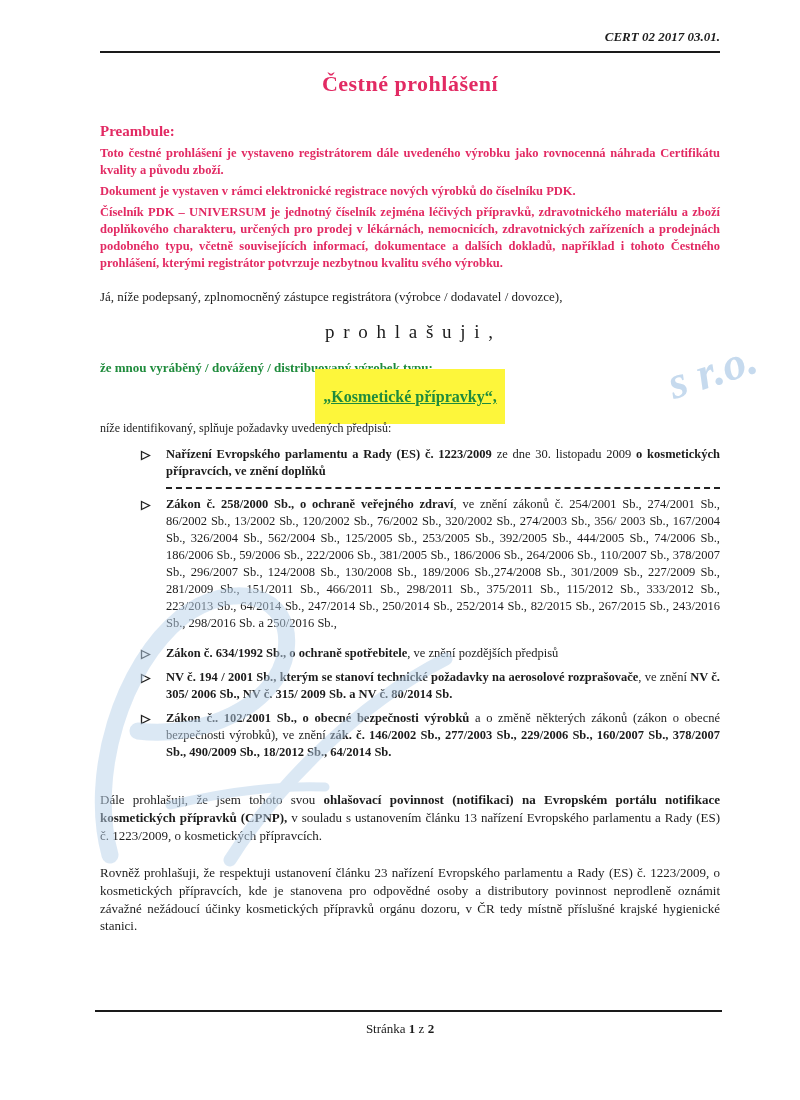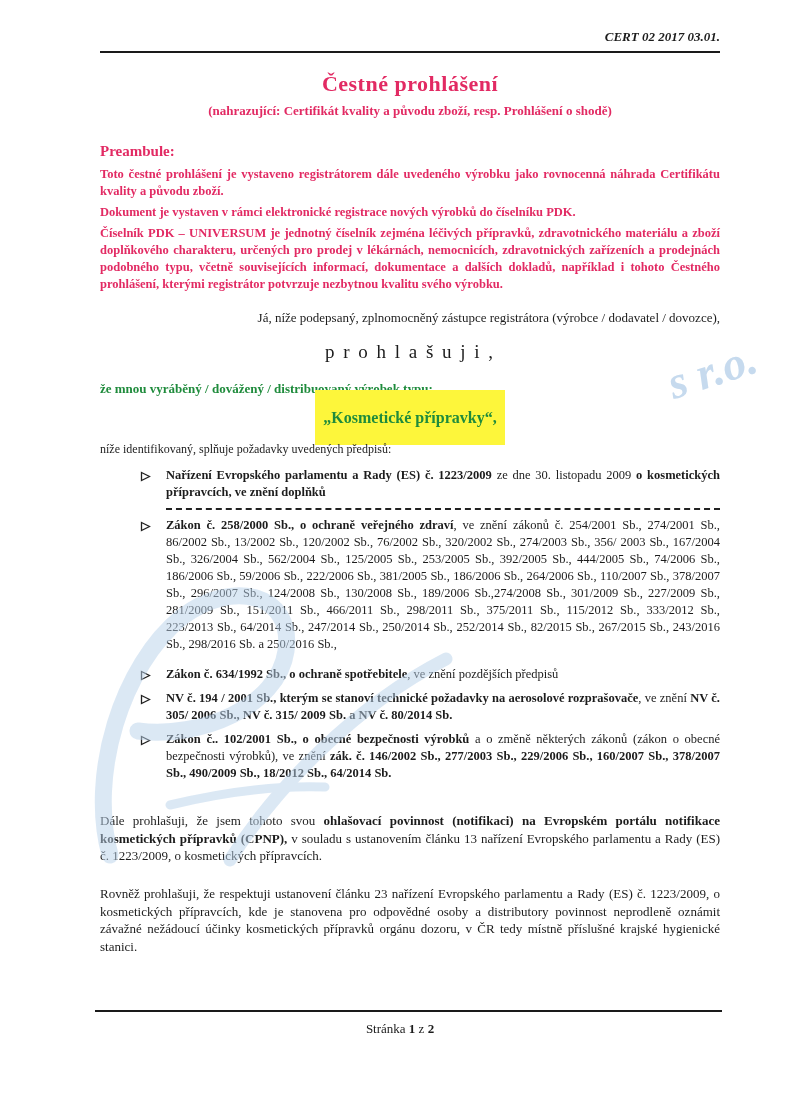--- a/index.html
+++ b/index.html
@@ -16,27 +16,27 @@
   .doc{position:relative; padding:28px 80px 0 100px; z-index:2;}
   .doc-code{text-align:right; font-style:italic; font-weight:bold; font-size:13px;}
   .rule{border-top:2.5px solid #1a1a1a; margin-top:5px;}
   .title{margin:16px 0 0 0; text-align:center; color:var(--red);
          font-size:22px; font-weight:bold; letter-spacing:.5px;}
   .subtitle{margin-top:3px; text-align:center; color:var(--red);
             font-weight:bold; font-size:13px;}
   .preambule-head{margin-top:22px; color:var(--red); font-weight:bold; font-size:15px;}
   .preamble p{margin:4px 0 0 0; color:var(--red); font-weight:bold;
               text-align:justify; font-size:12.5px;}
-  .intro{margin:16px 0 8px 0; text-align:right; font-size:13px;}
+  .intro{margin:16px 0 8px 0; text-align:left; font-size:13px;}
   .verb{margin:13px 0 0 0; text-align:center; font-weight:normal;
         font-size:19px; letter-spacing:2px;}
   .green-line{margin:15px 0 0 0; color:var(--green); font-weight:bold; font-size:13px;}
   .product-wrap{margin-top:9px; text-align:center;}
   .product{background:var(--highlight); color:var(--green); font-weight:bold;
-           font-size:16px; padding:19px 8px;margin-top:32px;}
+           font-size:16px; text-decoration:underline; padding:19px 8px;margin-top:32px;}
   .below{margin:12px 0 0 0; font-size:12px;}
   ul.regs{list-style:none; margin:10px 0 0 0; padding:0 0 0 40px;}
   ul.regs li{position:relative; padding-left:26px; margin-top:7px;
              text-align:justify; font-size:12.5px;}
   ul.regs li .bullet{position:absolute; left:0; top:3px;}
   li.dashsep{border-top:2px dashed #222; margin:9px 0 2px 26px; padding:0; height:0;}
   .closing p{margin:0; text-align:justify; font-size:13px;}
   .closing .para1{margin-top:30px;}
   .closing .para2{margin-top:20px;}
   .b{font-weight:bold;}
@@ -62,21 +62,20 @@
     <path d="M120 250 C 170 238, 220 230, 275 232" fill="none" stroke="var(--watermark)" stroke-width="9" stroke-linecap="round"></path>
   </svg>
   <div class="wm-corner">s r.o.</div>
 
   <div class="doc">
 
     <div class="doc-code">CERT 02 2017 03.01.</div>
     <div class="rule"></div>
 
     <h1 class="title">Čestné prohlášení</h1>
-    <div class="subtitle">(nahrazující: Certifikát kvality a původu zboží, resp. Prohlášení o shodě)</div>
 
     <div class="preambule-head">Preambule:</div>
 
     <div class="preamble">
       <p>Toto čestné prohlášení je vystaveno registrátorem dále uvedeného výrobku jako rovnocenná náhrada Certifikátu kvality a původu zboží.</p>
       <p>Dokument je vystaven v rámci elektronické registrace nových výrobků do číselníku PDK.</p>
       <p>Číselník PDK – UNIVERSUM je jednotný číselník zejména léčivých přípravků, zdravotnického materiálu a zboží doplňkového charakteru, určených pro prodej v lékárnách, nemocnicích, zdravotnických zařízeních a prodejnách podobného typu, včetně souvisejících informací, dokumentace a dalších dokladů, například i tohoto Čestného prohlášení, kterými registrátor potvrzuje nezbytnou kvalitu svého výrobku.</p>
     </div>
 
     <p class="intro">Já, níže podepsaný, zplnomocněný zástupce registrátora (výrobce / dodavatel / dovozce),</p>

